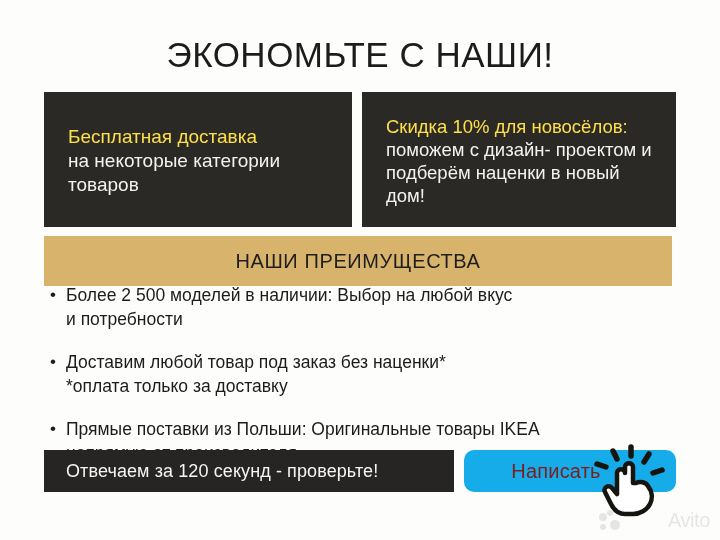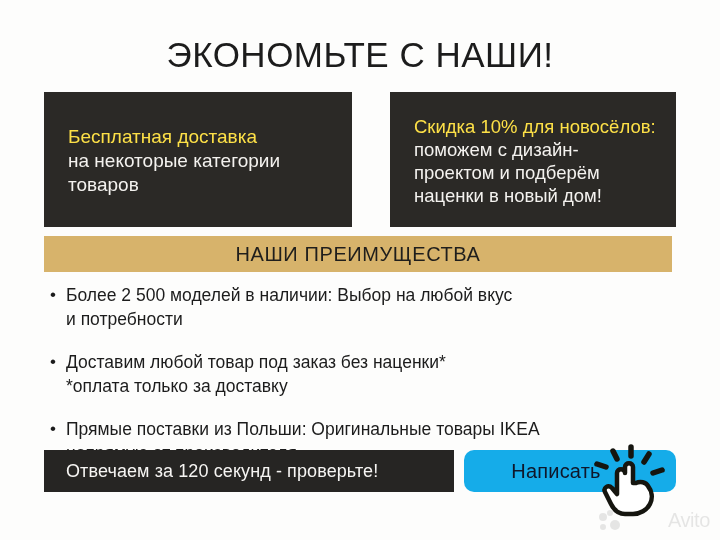--- a/index.html
+++ b/index.html
@@ -48,21 +48,21 @@
   }
   .promo-box {
     background: #2b2926;
     box-sizing: border-box;
     padding: 16px 20px 14px 24px;
     display: flex;
     flex-direction: column;
     justify-content: center;
   }
   .promo-box.left  { width: 308px; }
-  .promo-box.right { width: 286px; padding-top: 12px; padding-bottom: 10px;}
+  .promo-box.right { width: 314px; padding-top: 12px; padding-bottom: 10px;}
   .promo-gold {
     color: #fde047;
     font-size: 19px;
     line-height: 24px;
     font-weight: 400;
   }
   .promo-white {
     color: #f4f2ef;
     font-size: 19px;
     line-height: 24px;
@@ -73,21 +73,21 @@
     font-size: 18.5px;
     line-height: 23px;
   }
 
   
   .gold-banner {
     position: absolute;
     left: 44px;
     top: 236px;
     width: 628px;
-    height: 36px;
+    height: 50px;
     background: #d7b36b;
     display: flex;
     align-items: center;
     justify-content: center;
   }
   .gold-banner-label {
     font-size: 20px;
     letter-spacing: 0.6px;
     color: #1f1e1c;
     font-weight: 400;
@@ -154,21 +154,21 @@
     background: #15ace9;
     border-radius: 10px;
     border: none;
     display: flex;
     align-items: center;
     justify-content: center;
     cursor: pointer;
     padding: 0;
   }
   .write-button-label {
-    color: #0f172a;
+    color: #7f1d1d;
     font-size: 20px;
     letter-spacing: 0.2px;
     margin-right: 28px;
   }
 
   
   .cursor-icon {
     position: absolute;
     left: 592px;
     top: 443px;

